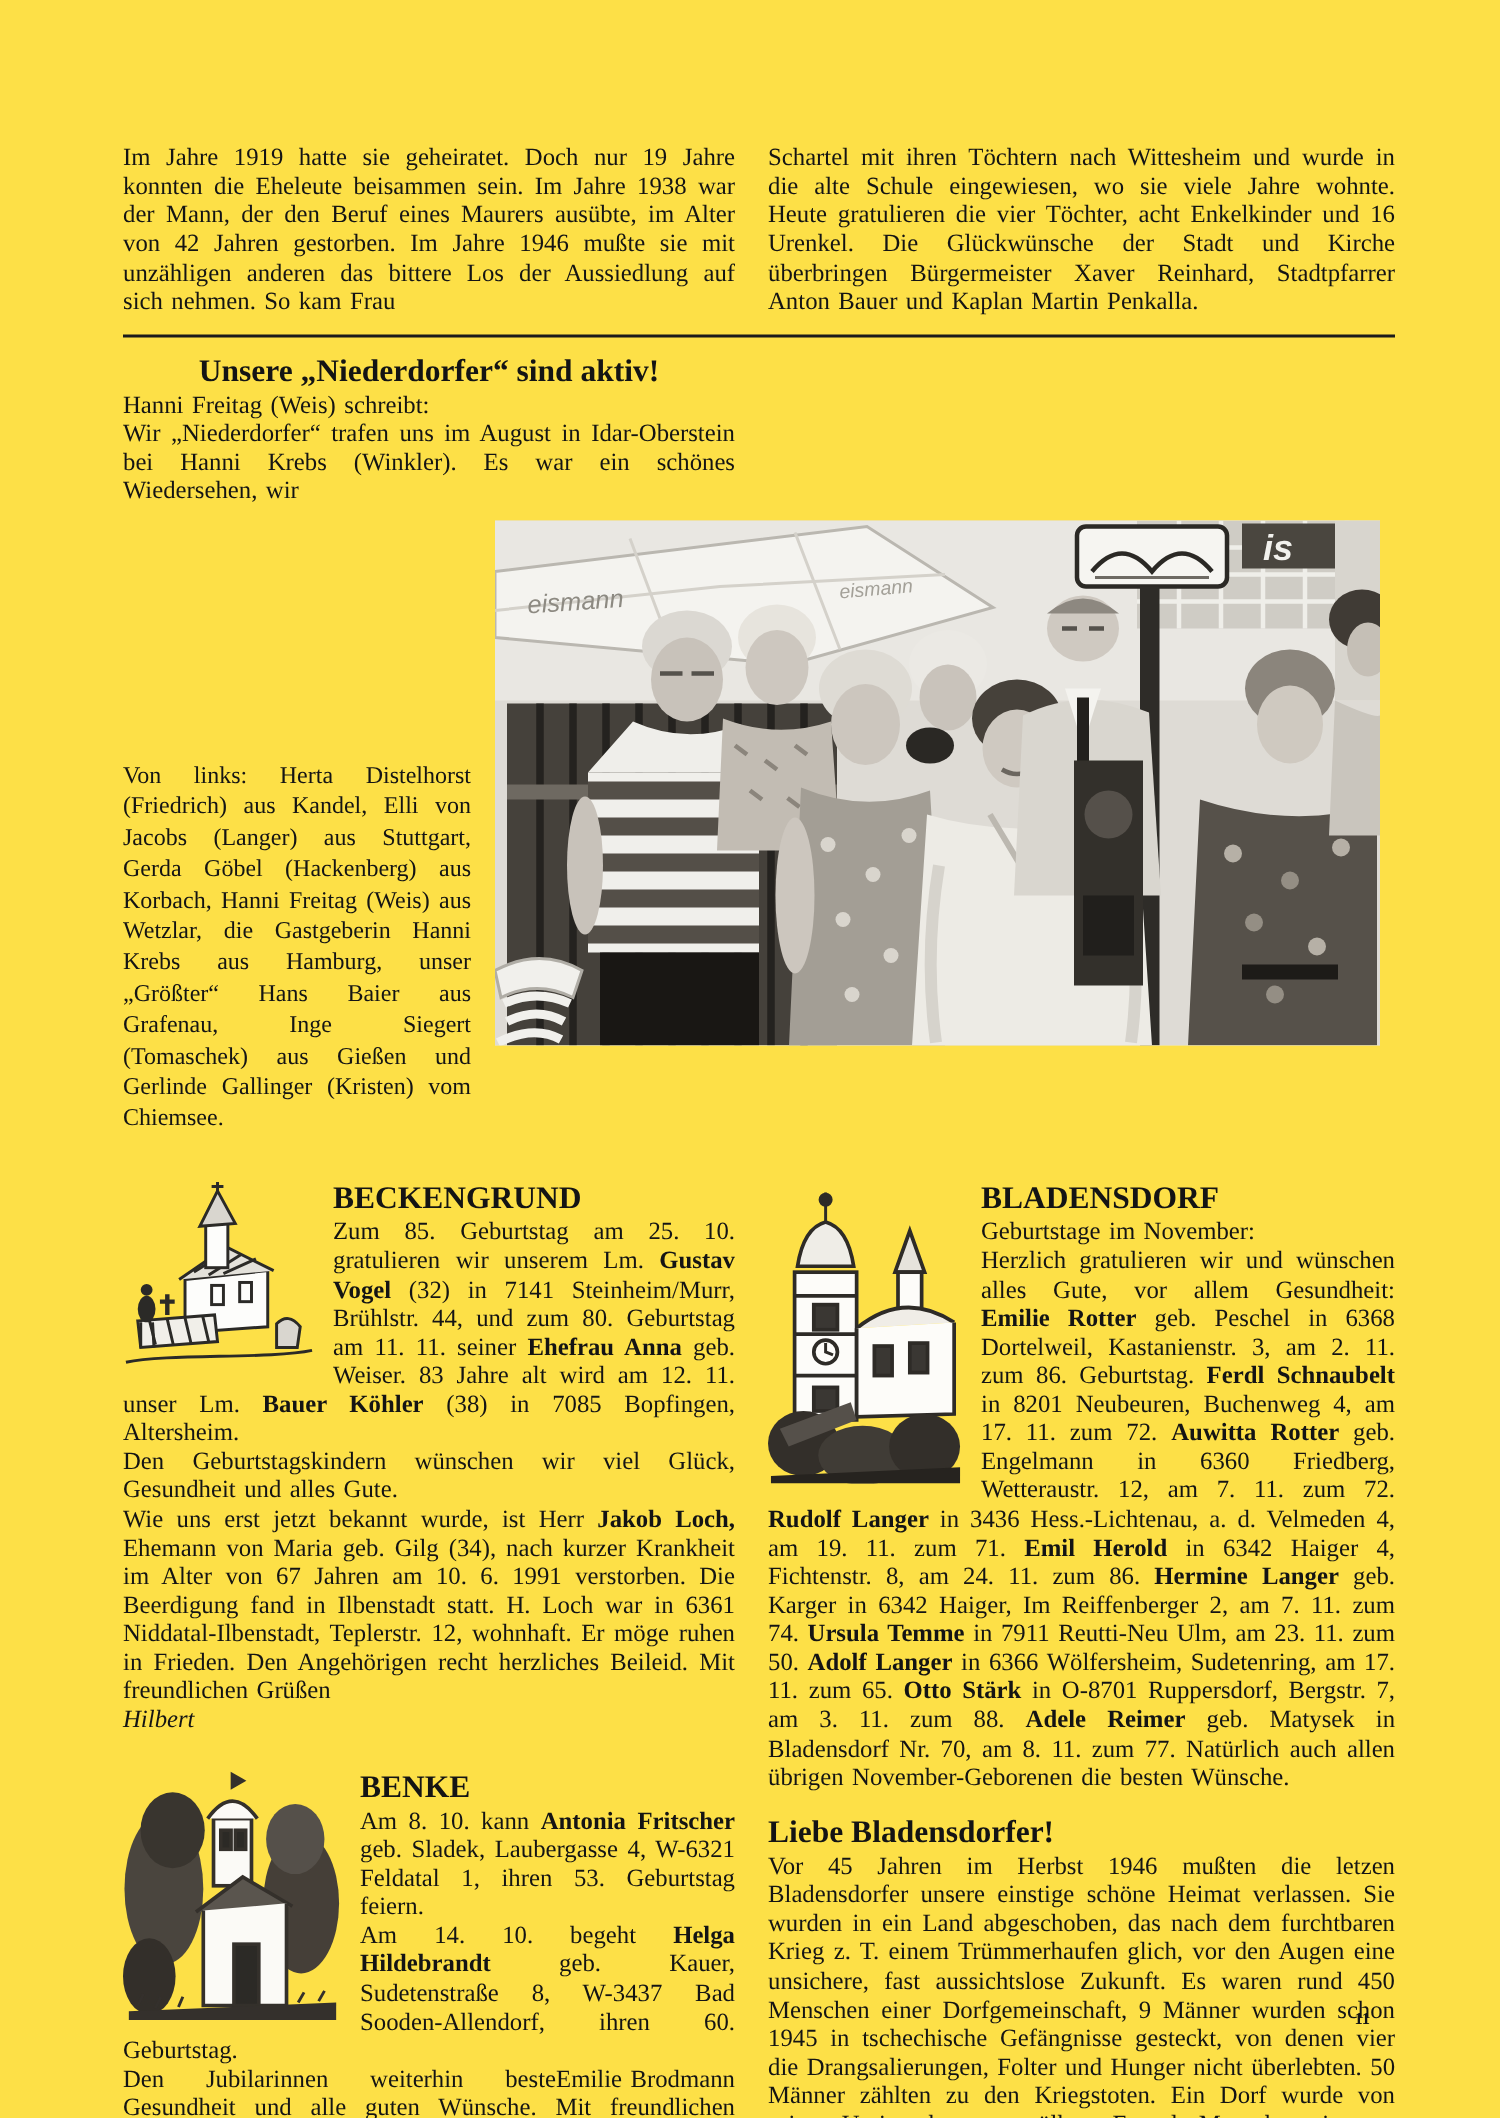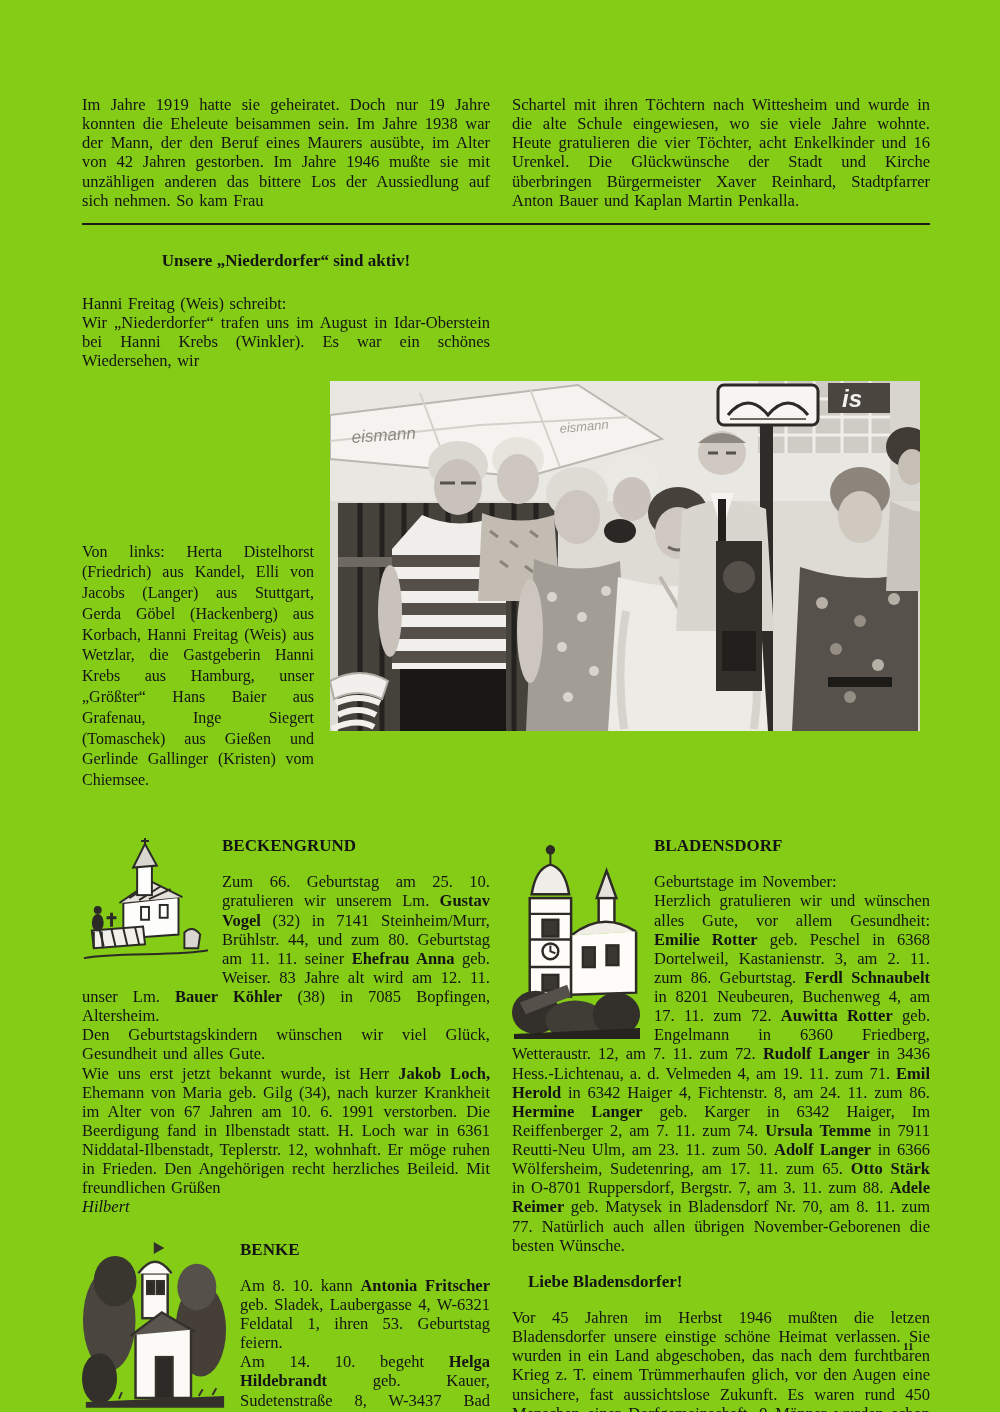--- a/index.html
+++ b/index.html
@@ -1,19 +1,19 @@
 <!DOCTYPE html>
 <html><head>
 <meta charset="utf-8">
 <style>
   html,body{margin:0;padding:0;background:#ffffff;}
   .page{
     position:relative;
     width:1000px;height:1412px;
-    background:#84cc16;
+    background:#fde047;
     font-family:"Liberation Serif", serif;
     color:#141414;
     box-sizing:border-box;
     padding:95px 70px 0 82px;
     overflow:hidden;
   }
   .cols{display:flex;gap:22px;}
   .col-l{width:408px;flex:0 0 408px;}
   .col-r{width:418px;flex:0 0 418px;}
   .body-text{
@@ -21,21 +21,21 @@
     font-size:16.5px;
     line-height:1.16;
     text-align:justify;
     word-spacing:1.5px;
   }
   .rule{
     border:none;border-top:2.5px solid #1b1b1b;
     margin:13px 0 9px 0;
   }
   .sec-head{
-    font-weight:bold;font-size:17px;line-height:1.25;margin:16px;
+    font-weight:bold;font-size:21px;line-height:1.25;margin:0;
   }
   .center{text-align:center;}
   .photo-row{display:flex;margin-top:10px;}
   .caption-col{width:232px;flex:0 0 232px;padding-top:145px;padding-right:16px;box-sizing:content-box;}
   .caption-col p{font-size:16px;line-height:1.3;margin-top:16px;}
   .photo-frame{width:590px;height:350px;flex:0 0 590px;overflow:hidden;background:#e8e6e2;}
   .sections{margin-top:28px;}
   .float-art{float:left;margin:2px 12px 4px 0;}
   .sig{text-align:left;font-style:italic;}
   .sig-inline{float:right;}
@@ -60,21 +60,21 @@
     <div class="col-r">
       <p class="body-text">Schartel mit ihren Töchtern nach Wittesheim und wurde in die alte Schule eingewiesen, wo sie viele Jahre wohnte. Heute gratulieren die vier Töchter, acht Enkelkinder und 16 Urenkel. Die Glückwünsche der Stadt und Kirche überbringen Bürgermeister Xaver Reinhard, Stadtpfarrer Anton Bauer und Kaplan Martin Penkalla.</p>
     </div>
   </div>
 
   <hr class="rule">
 
   <div class="cols">
     <div class="col-l">
       <p class="sec-head center">Unsere „Niederdorfer“ sind aktiv!</p>
-      <p class="body-text" style="text-align:left;margin-top:23px;">Hanni Freitag (Weis) schreibt:</p>
+      <p class="body-text" style="text-align:left;">Hanni Freitag (Weis) schreibt:</p>
       <p class="body-text">Wir „Niederdorfer“ trafen uns im August in Idar-Oberstein bei Hanni Krebs (Winkler). Es war ein schönes Wiedersehen, wir</p>
     </div>
   </div>
 
   <div class="photo-row">
     <div class="caption-col">
       <p class="body-text">Von links: Herta Distelhorst (Friedrich) aus Kandel, Elli von Jacobs (Langer) aus Stuttgart, Gerda Göbel (Hackenberg) aus Korbach, Hanni Freitag (Weis) aus Wetzlar, die Gastgeberin Hanni Krebs aus Hamburg, unser „Größter“ Hans Baier aus Grafenau, Inge Siegert (Tomaschek) aus Gießen und Gerlinde Gallinger (Kristen) vom Chiemsee.</p>
     </div>
     <div class="photo-frame">
       <svg width="590" height="350" viewBox="0 0 590 350" xmlns="http://www.w3.org/2000/svg">
@@ -213,21 +213,21 @@
             <path d="M18 94 L22 110 M30 93 L34 110 M42 92 L46 109 M54 91 L58 108"></path>
             <path d="M30 76 V90 M25 81 H35" stroke-width="3"></path>
             <path d="M2 122 C30 116 100 120 128 114"></path>
             <path d="M104 96 Q112 88 120 98 L118 112 L104 112 Z" fill="#d9d6cf"></path>
           </g>
           <ellipse cx="16" cy="86" rx="6" ry="9" fill="#2b2a27"></ellipse>
           <circle cx="16" cy="73" r="4" fill="#2b2a27"></circle>
           <path d="M12 95 L12 112 M20 95 L21 112" stroke="#2b2a27" stroke-width="2"></path>
         </svg>
         <p class="sec-head">BECKENGRUND</p>
-        <p class="body-text"><span>Zum 66. Geburtstag am 25. 10. gratulieren wir unserem Lm. </span><b>Gustav Vogel</b><span> (32) in 7141 Steinheim/Murr, Brühlstr. 44, und zum 80. Geburtstag am 11. 11. seiner </span><b>Ehefrau Anna</b><span> geb. Weiser. 83 Jahre alt wird am 12. 11. unser Lm. </span><b>Bauer Köhler</b><span> (38) in 7085 Bopfingen, Altersheim.</span></p>
+        <p class="body-text"><span>Zum 85. Geburtstag am 25. 10. gratulieren wir unserem Lm. </span><b>Gustav Vogel</b><span> (32) in 7141 Steinheim/Murr, Brühlstr. 44, und zum 80. Geburtstag am 11. 11. seiner </span><b>Ehefrau Anna</b><span> geb. Weiser. 83 Jahre alt wird am 12. 11. unser Lm. </span><b>Bauer Köhler</b><span> (38) in 7085 Bopfingen, Altersheim.</span></p>
         <div class="clear"></div>
         <p class="body-text">Den Geburtstagskindern wünschen wir viel Glück, Gesundheit und alles Gute.</p>
         <p class="body-text"><span>Wie uns erst jetzt bekannt wurde, ist Herr </span><b>Jakob Loch,</b><span> Ehemann von Maria geb. Gilg (34), nach kurzer Krankheit im Alter von 67 Jahren am 10. 6. 1991 verstorben. Die Beerdigung fand in Ilbenstadt statt. H. Loch war in 6361 Niddatal-Ilbenstadt, Teplerstr. 12, wohnhaft. Er möge ruhen in Frieden. Den Angehörigen recht herzliches Beileid. Mit freundlichen Grüßen</span></p>
         <div class="sig body-text">Hilbert</div>
       </div>
 
       <div class="mt22">
         <svg class="float-art" width="146" height="168" viewBox="0 0 150 170" xmlns="http://www.w3.org/2000/svg">
           <ellipse cx="28" cy="80" rx="27" ry="52" fill="#4a453e"></ellipse>
           <ellipse cx="34" cy="40" rx="22" ry="26" fill="#39352f"></ellipse>

